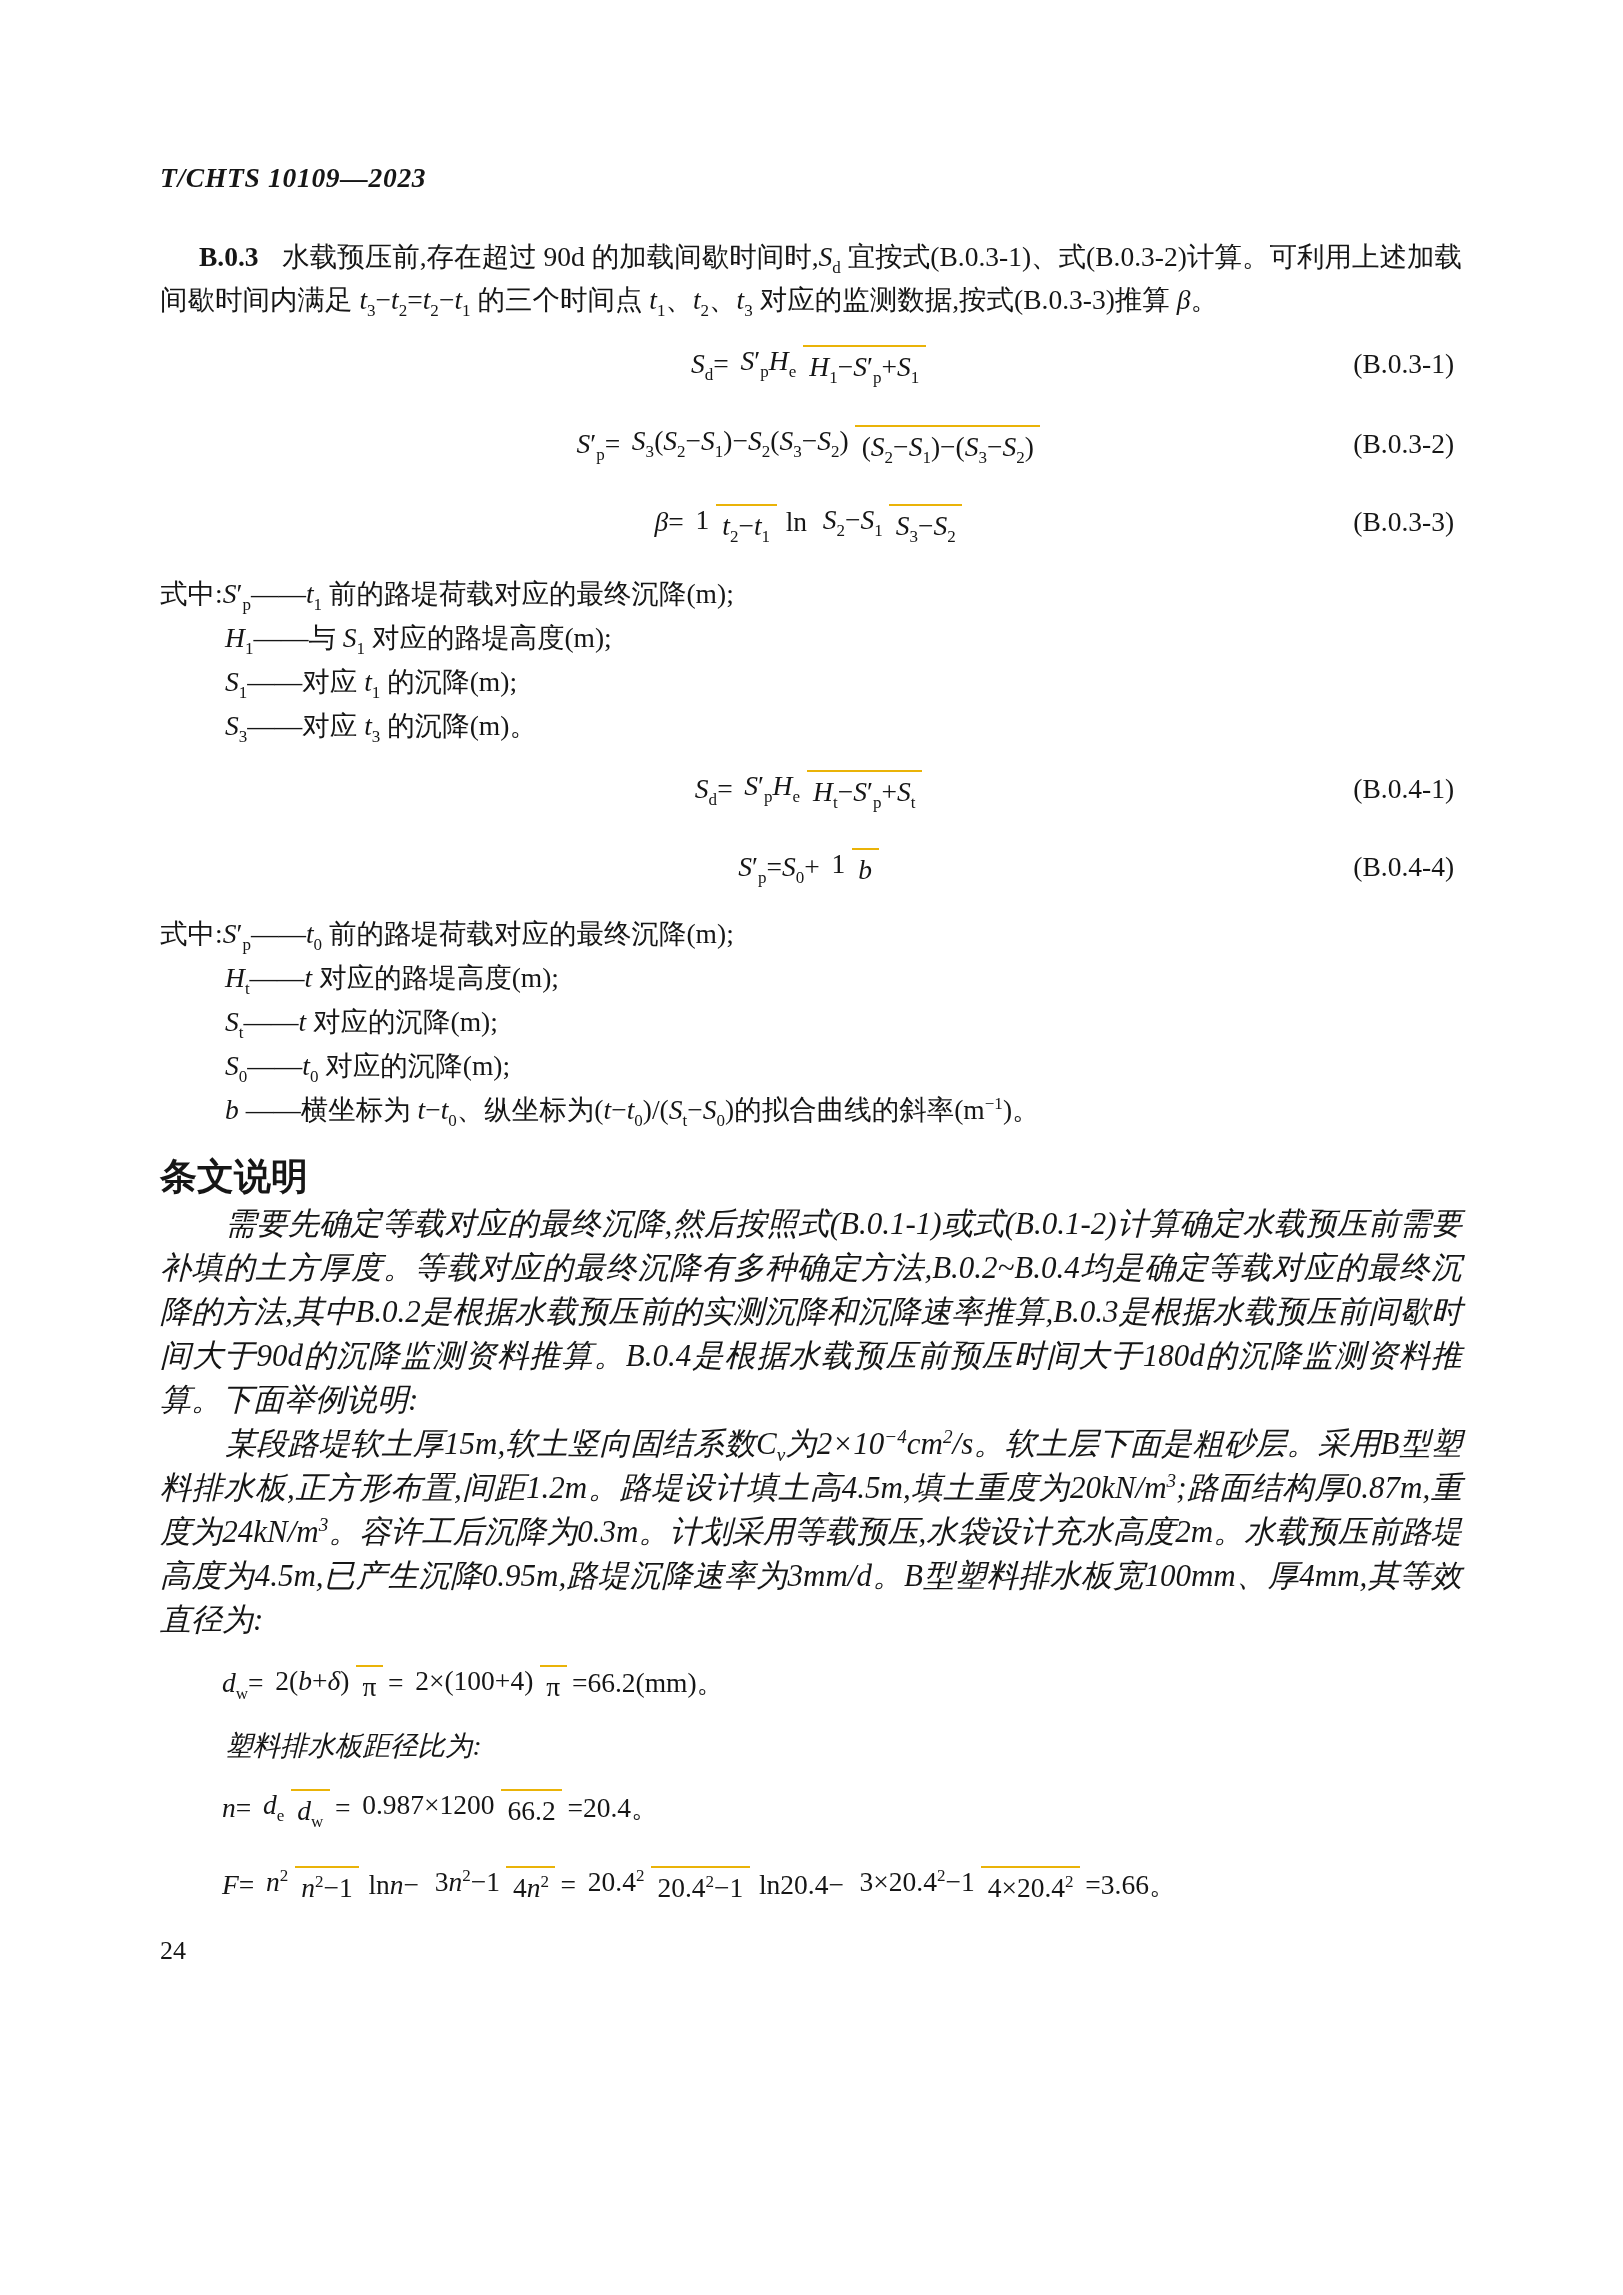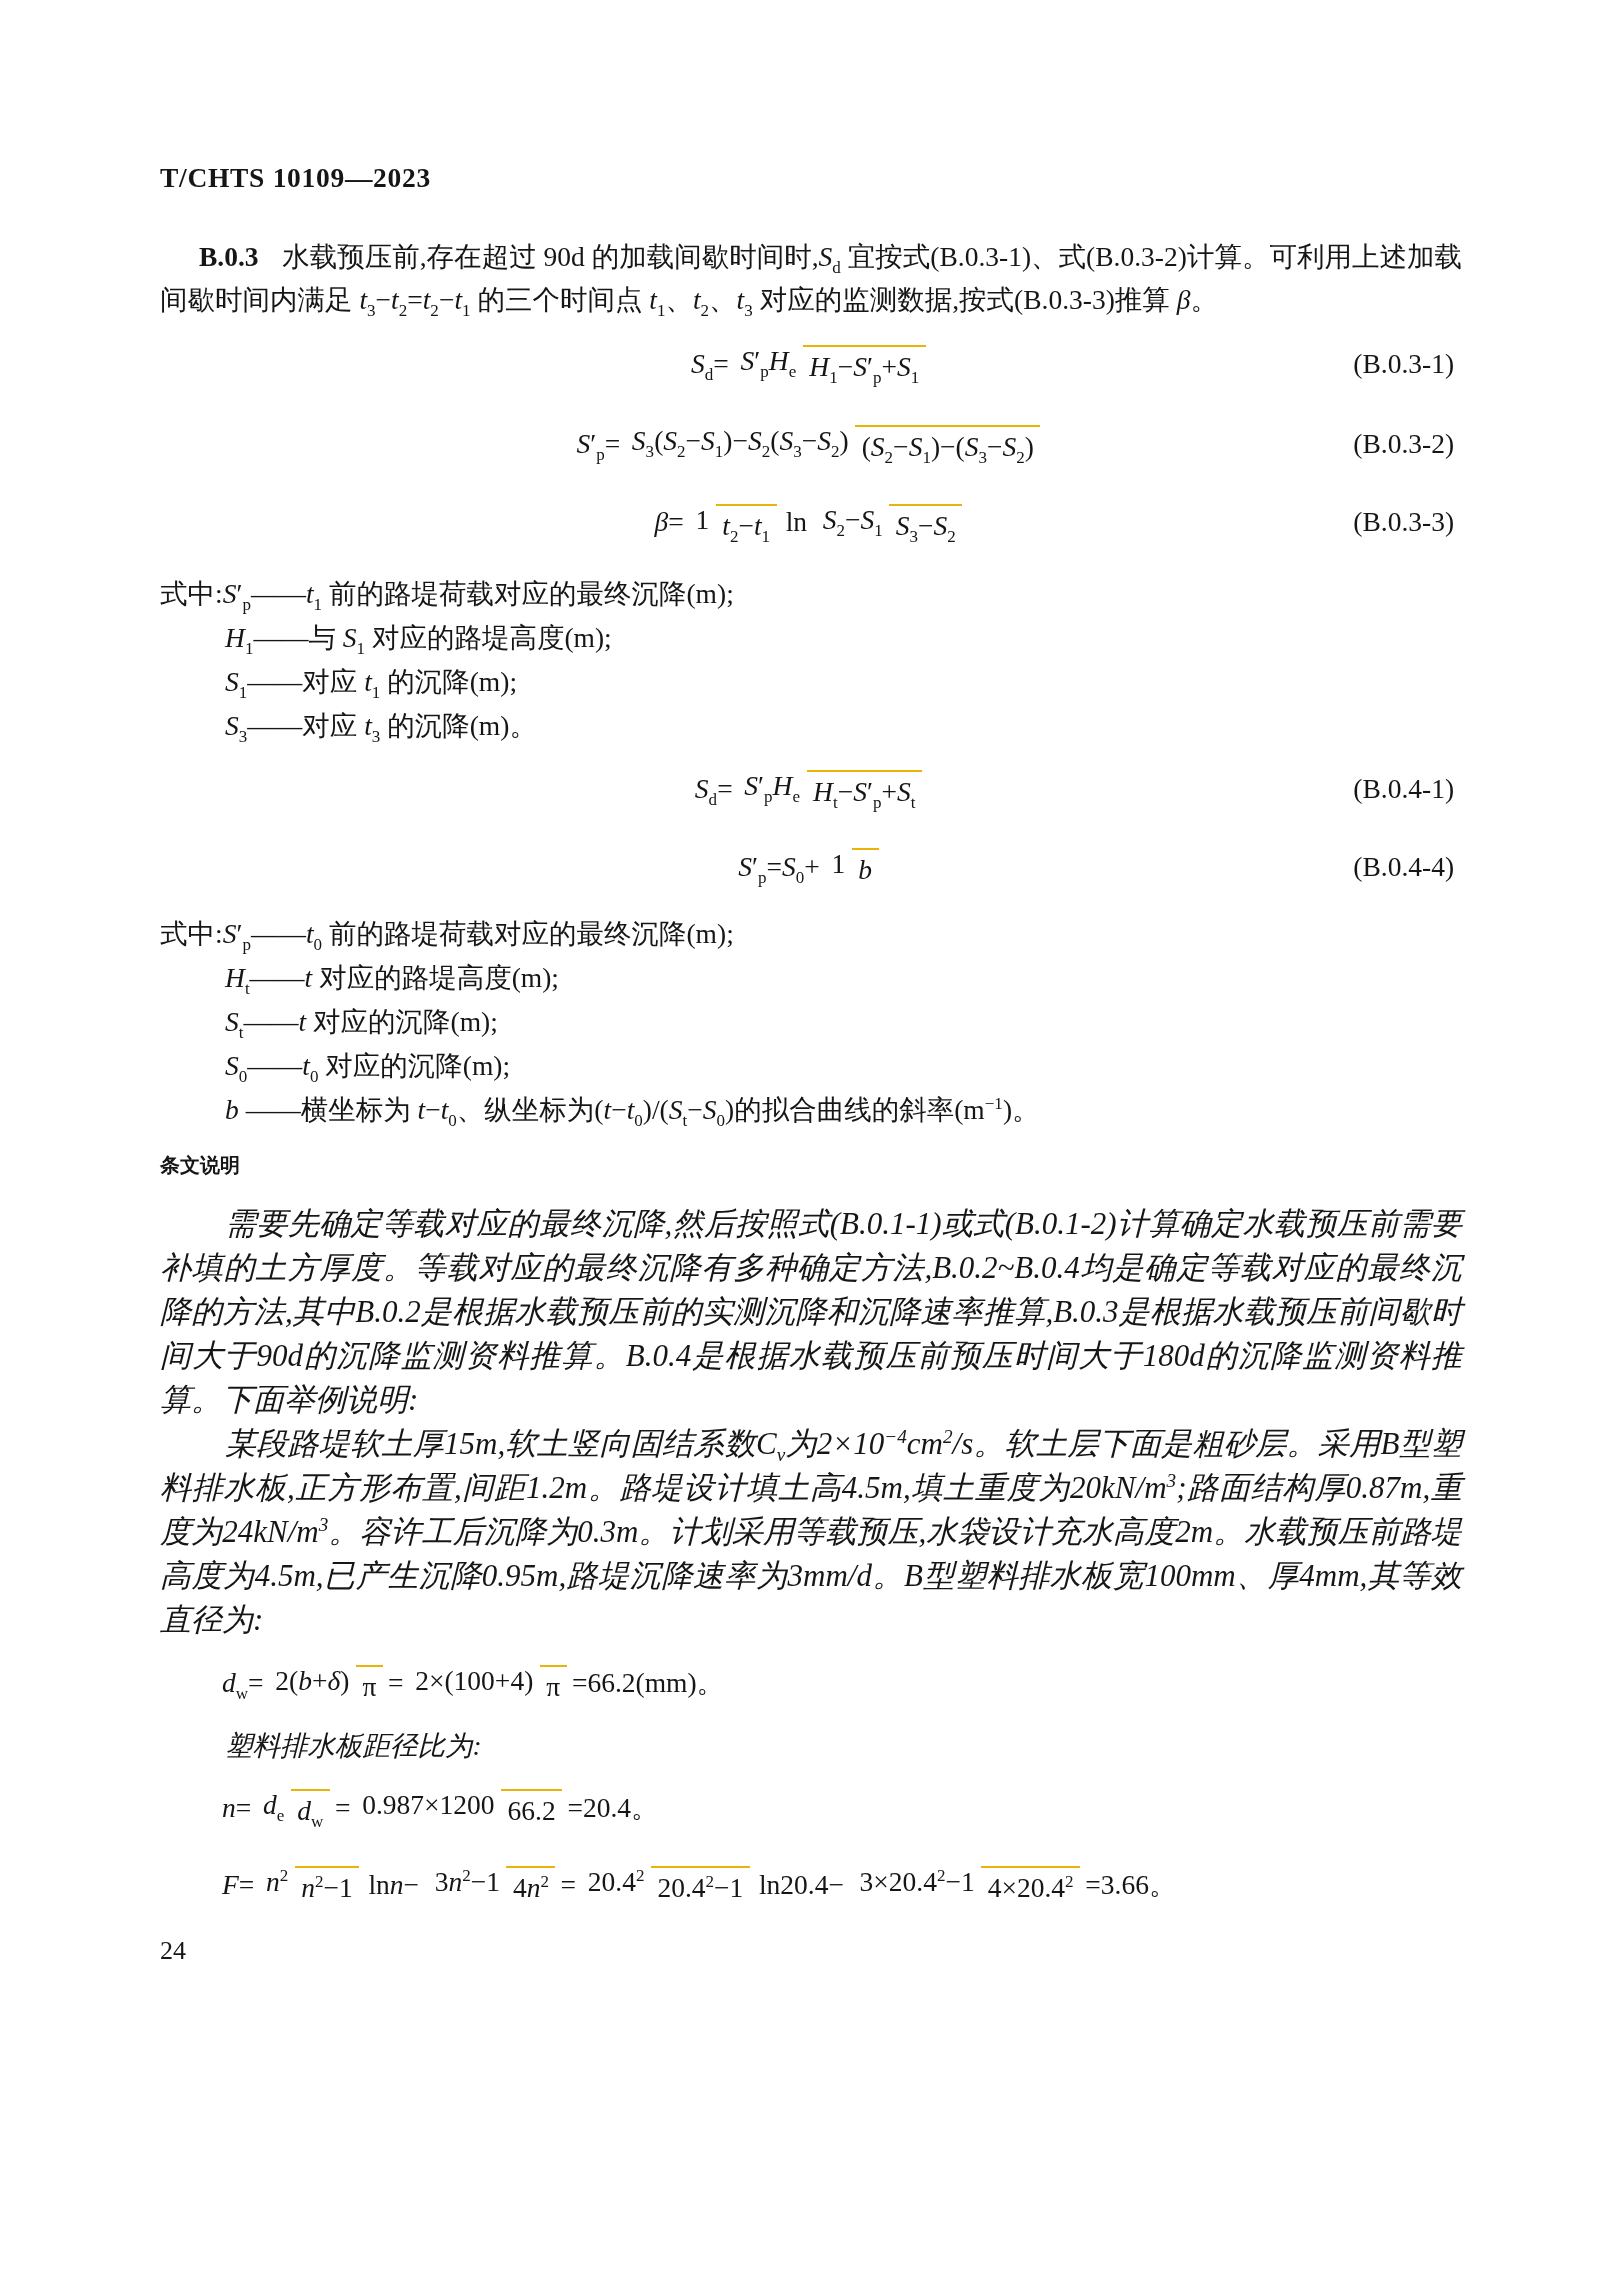--- a/index.html
+++ b/index.html
@@ -6,42 +6,42 @@
   .page {
     position:relative;
     width:1623px; height:2295px;
     background:#ffffff;
     color:#161616;
     font-family:"Liberation Serif","DejaVu Serif",serif;
     overflow:hidden;
   }
   .content { position:absolute; left:160px; top:162px; width:1302px; }
 
-  .std-header { font-size:27.5px; font-weight:bold; letter-spacing:0.7px; height:31px; }
+  .std-header { font-size:27.5px; font-weight:bold; letter-spacing:0.7px; height:31px;font-style:italic; }
 
   .clause { margin-top:42px; font-size:27.5px; line-height:43px; text-align:justify; text-indent:39px; }
   .sec-num { font-weight:bold; margin-right:23.6px; }
 
   .eq-row { position:relative; display:flex; align-items:center; justify-content:center;
             font-size:27.5px; height:65px; }
   .eq-row.tall { height:68px; }
   .eq-row.left { justify-content:flex-start; padding-left:62px; height:73px; }
   .eq-label { position:absolute; right:7.9px; top:50%; transform:translateY(-50%); font-size:27.5px; }
   .frac { display:inline-flex; flex-direction:row; vertical-align:middle; text-align:center; margin:0 5.2px; }
   .frac .num { display:block; padding:0 6.5px 3.9px 6.5px; line-height:1.15; }
   .frac .den { display:block; border-top:2px solid #eab308; padding:3.9px 6.5px 0 6.5px; line-height:1.15; }
   .m  { white-space:nowrap; }
   .mid { margin:0 3.9px; }
   sub, sup { font-size:62%; line-height:0; }
 
   .def-list { margin-top:15.7px; font-size:27.5px; line-height:44px; }
   .def-row  { padding-left:65px; text-align:left; }
   .def-row.first { padding-left:0; }
 
-  .commentary-heading { margin-top:19.6px; font-size:20px; font-weight:bold;
+  .commentary-heading { margin-top:19.6px; font-size:37px; font-weight:bold;
                         font-family:"Liberation Sans","DejaVu Sans",sans-serif; height:34px; }
   .kaiti { font-style:italic; }
   .commentary-para { margin-top:15.7px; font-size:31px; line-height:44px;
                      text-align:justify; text-indent:65px; }
   .commentary-para + .commentary-para { margin-top:0; }
   .lead-in { margin-top:3.9px; font-size:27.5px; line-height:44px; text-indent:65px; }
   .page-number { margin-top:14.4px; font-size:26px; }
   .mt14{margin-top:9.2px}.mt18{margin-top:11.8px}.mt16{margin-top:10.5px}.mt10{margin-top:6.5px}.mt20{margin-top:13px}.mt8{margin-top:5.2px}.mt6{margin-top:3.9px}
 </style>
 </head>

